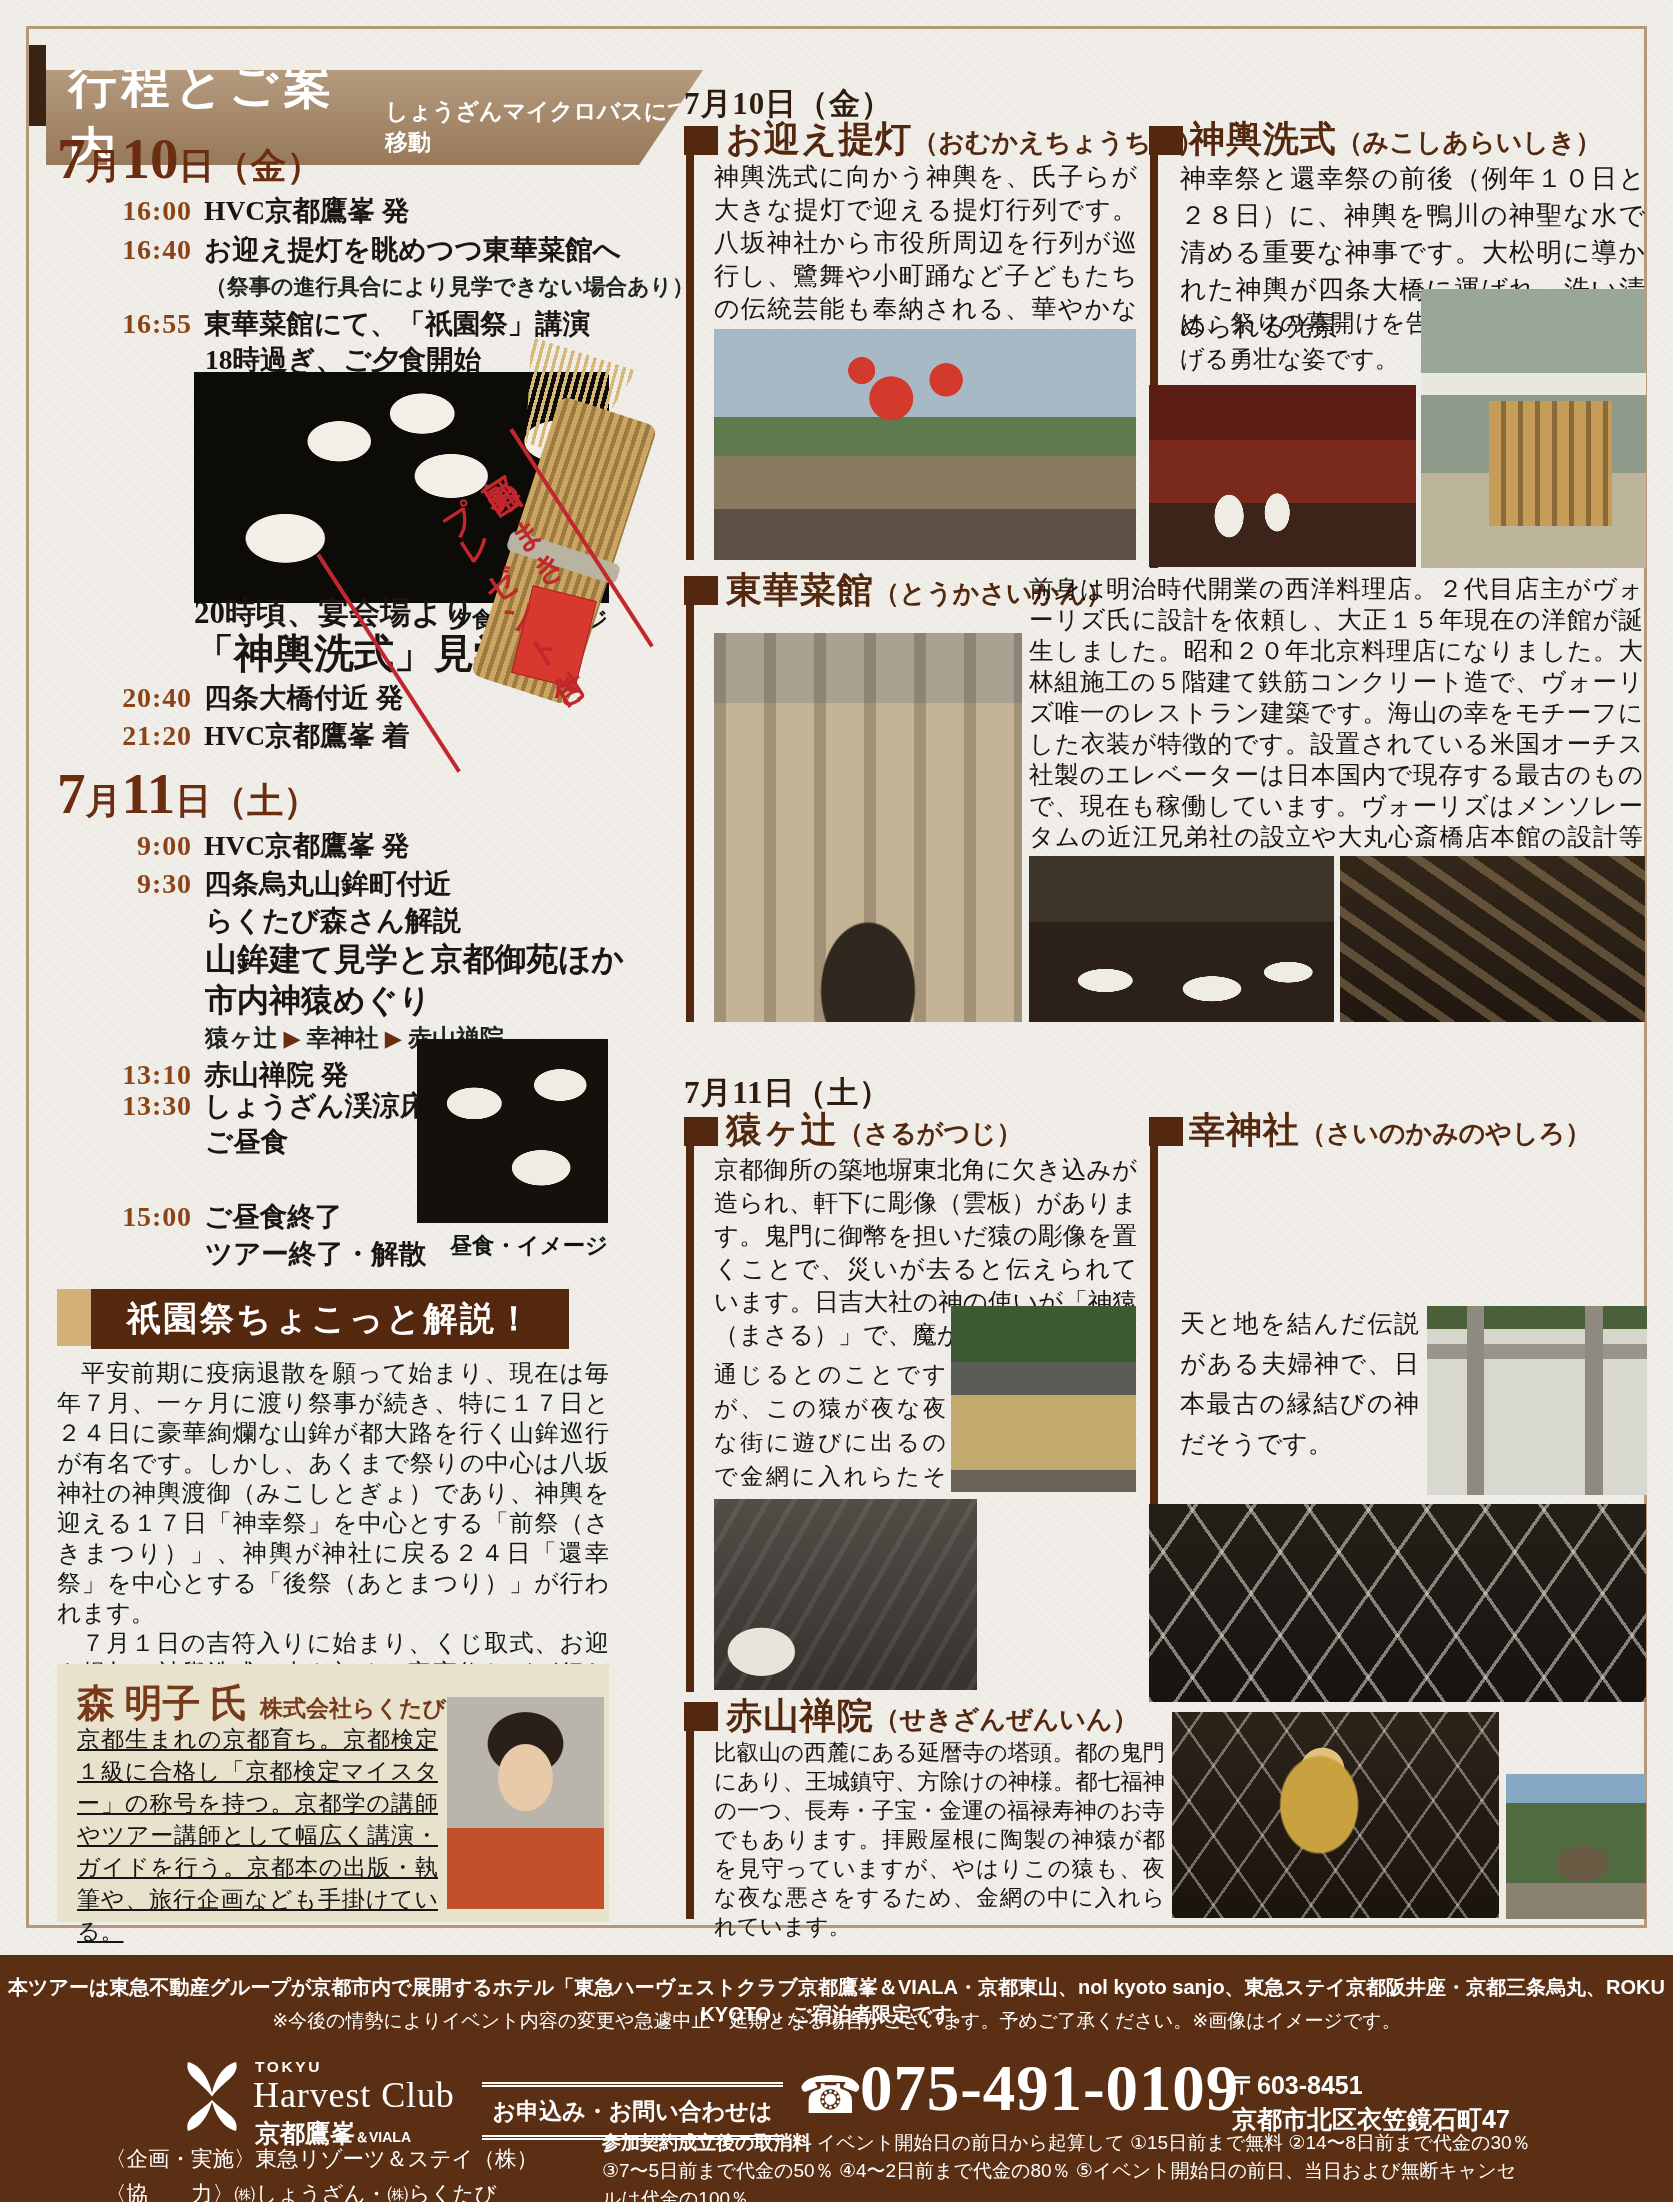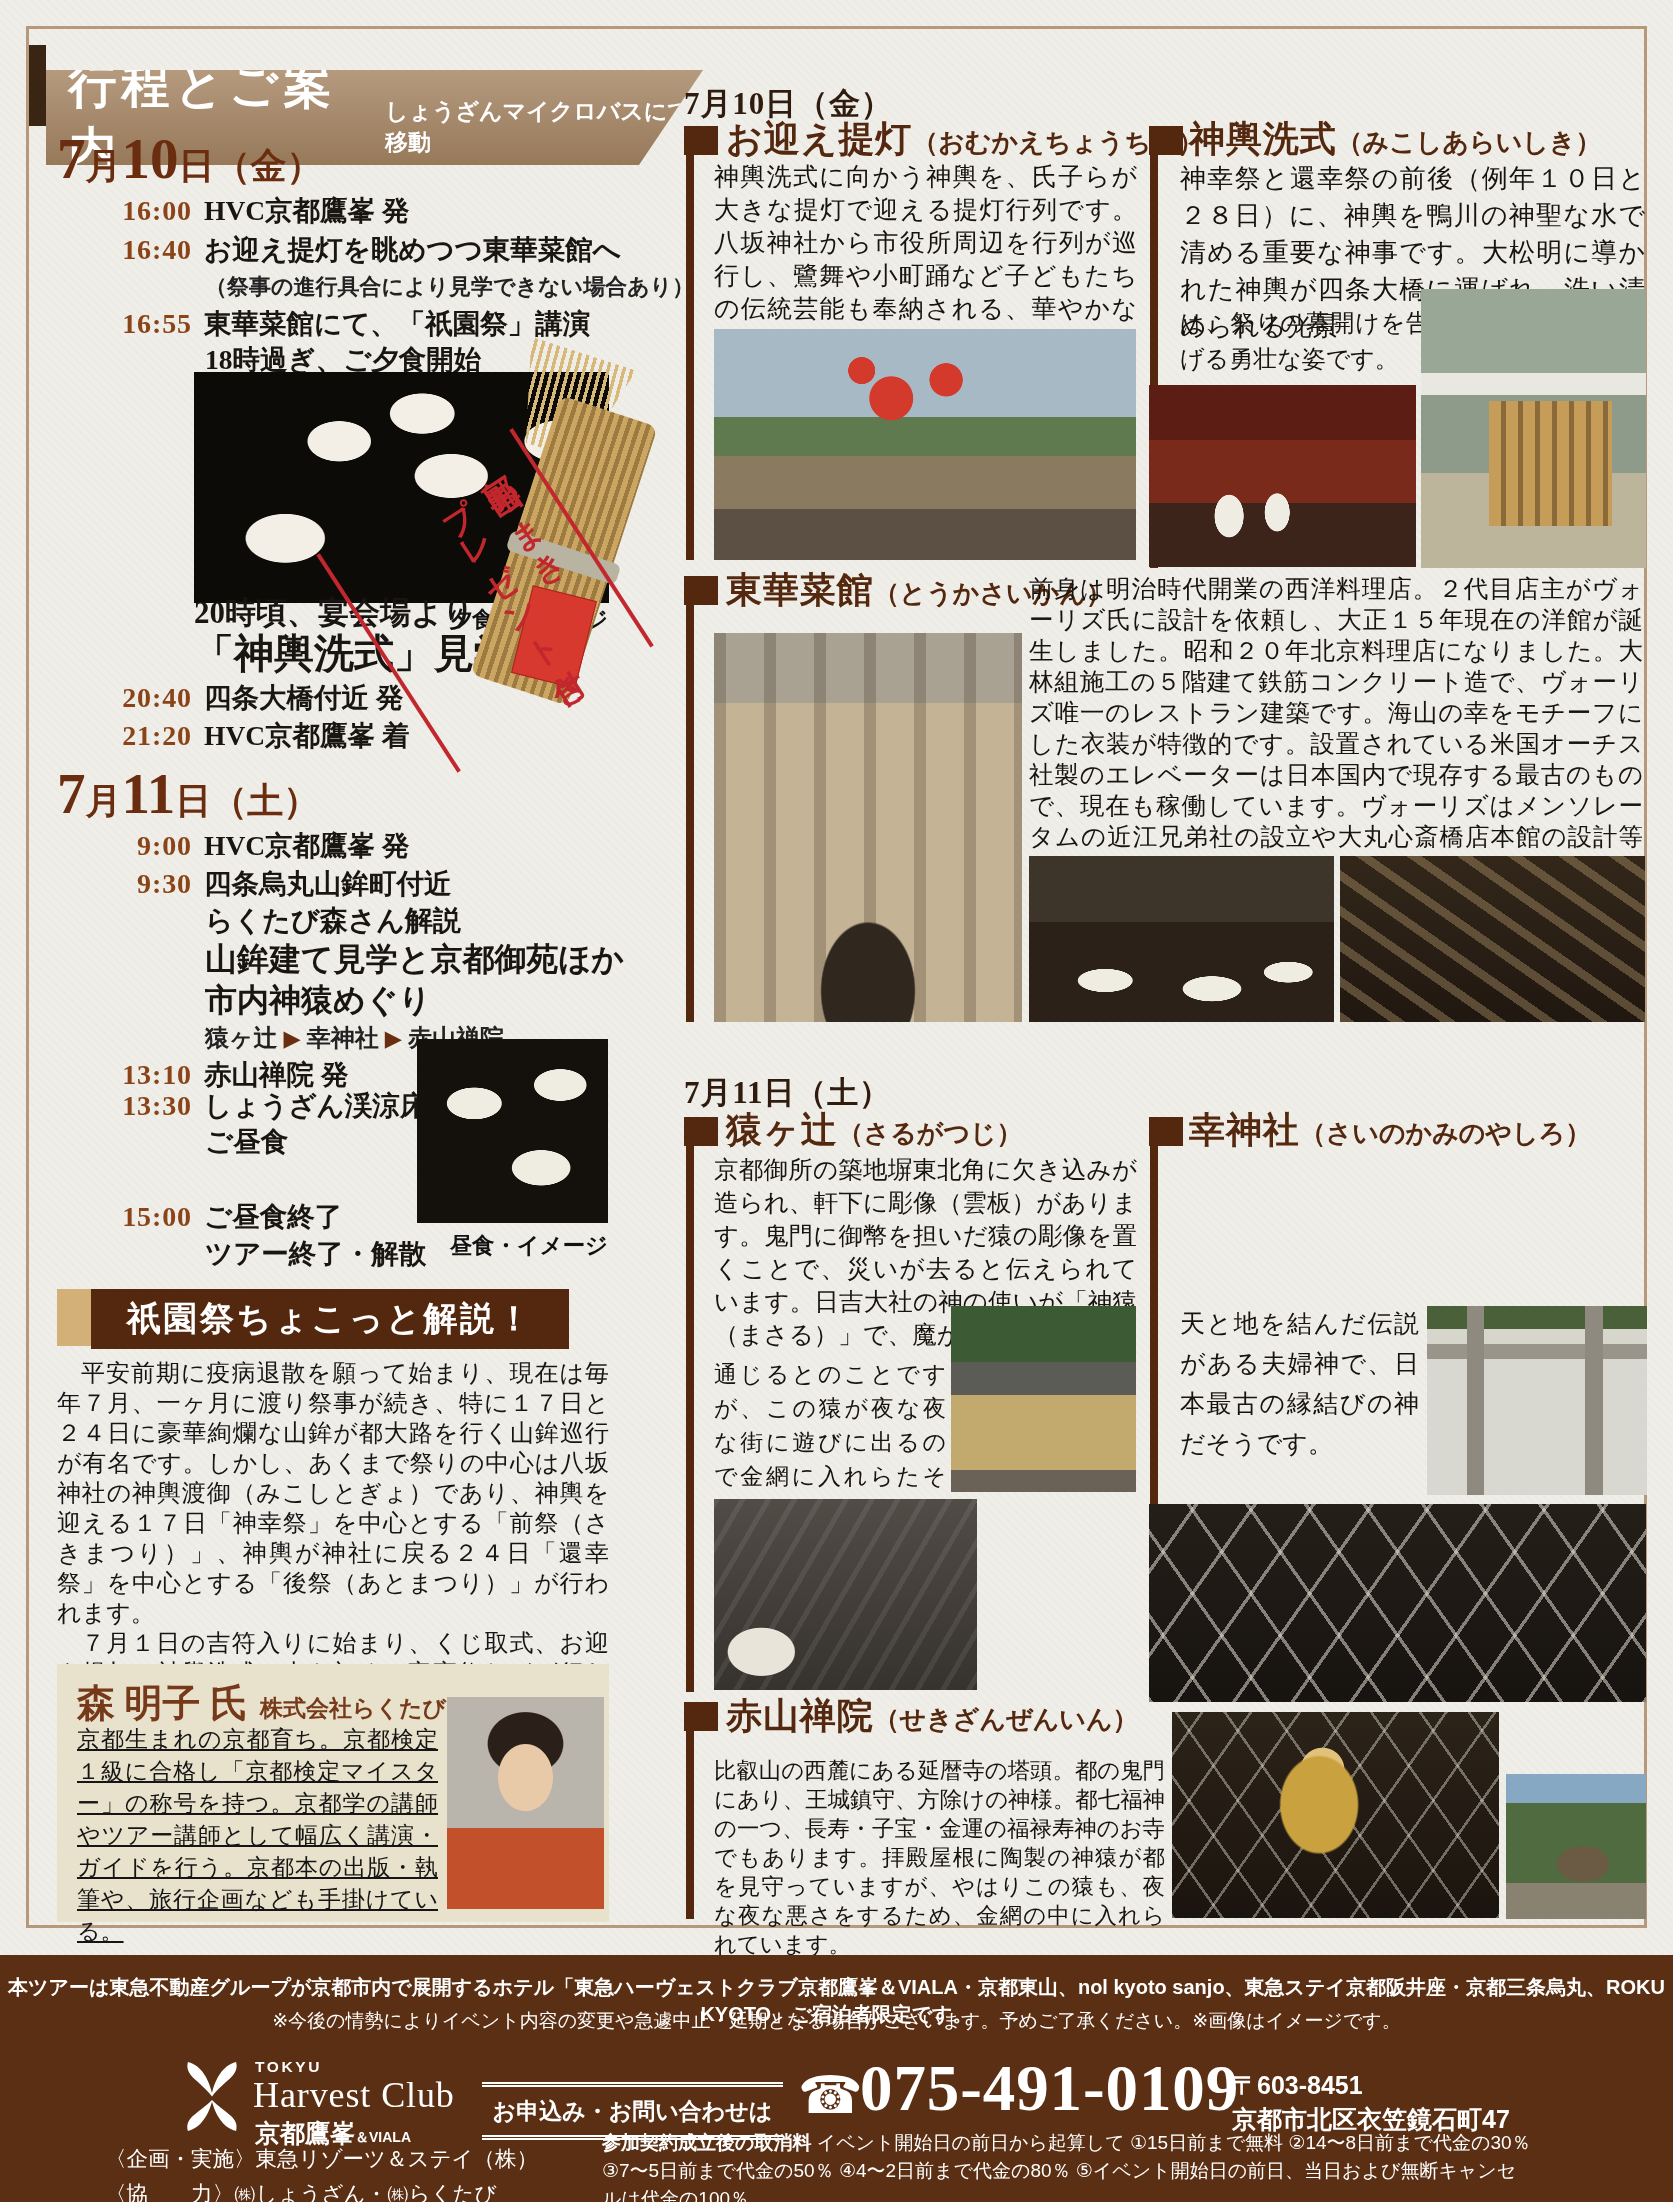--- a/index.html
+++ b/index.html
@@ -305,21 +305,21 @@
   </div>
   <div class="abs body-t" style="left:1180px;top:1304px;width:239px;font-size:25px;line-height:40px;">天と地を結んだ伝説がある夫婦神で、日本最古の縁結びの神だそうです。</div>
   <div class="abs ph ph-torii" style="left:1427px;top:1306px;width:220px;height:189px;"></div>
   <div class="abs ph ph-cage" style="left:1149px;top:1504px;width:497px;height:198px;"></div>
 
   <div class="abs bullet" style="left:684px;top:1702px;"></div>
   <div class="abs vline" style="left:686px;top:1702px;height:217px;"></div>
   <div class="abs sec-title" style="left:726px;top:1692px;">
     <span class="t">赤山禅院</span><span class="r">（せきざんぜんいん）</span>
   </div>
-  <div class="abs body-t" style="left:714px;top:1738px;width:451px;font-size:22.4px;line-height:29px;margin-top:18px;">比叡山の西麓にある延暦寺の塔頭。都の鬼門にあり、王城鎮守、方除けの神様。都七福神の一つ、長寿・子宝・金運の福禄寿神のお寺でもあります。拝殿屋根に陶製の神猿が都を見守っていますが、やはりこの猿も、夜な夜な悪さをするため、金網の中に入れられています。</div>
+  <div class="abs body-t" style="left:714px;top:1738px;width:451px;font-size:22.4px;line-height:29px;">比叡山の西麓にある延暦寺の塔頭。都の鬼門にあり、王城鎮守、方除けの神様。都七福神の一つ、長寿・子宝・金運の福禄寿神のお寺でもあります。拝殿屋根に陶製の神猿が都を見守っていますが、やはりこの猿も、夜な夜な悪さをするため、金網の中に入れられています。</div>
   <div class="abs ph ph-monkey" style="left:1172px;top:1712px;width:327px;height:206px;"></div>
   <div class="abs ph ph-shrine2" style="left:1506px;top:1774px;width:140px;height:145px;"></div>
 
   <div class="abs footer">
     <div class="abs f-n1">本ツアーは東急不動産グループが京都市内で展開するホテル「東急ハーヴェストクラブ京都鷹峯＆VIALA・京都東山、nol kyoto sanjo、東急ステイ京都阪井座・京都三条烏丸、ROKU KYOTO」ご宿泊者限定です。</div>
     <div class="abs f-n2">※今後の情勢によりイベント内容の変更や急遽中止・延期となる場合がございます。予めご了承ください。※画像はイメージです。</div>
 
     <div class="abs f-logo-ic">
       <svg width="62" height="83" viewBox="0 0 36 48" fill="#ffffff">
         <path d="M18 24 C10 14,2 12,4 4 C12 6,16 14,18 22 C20 14,24 6,32 4 C34 12,26 14,18 24 Z"></path>

